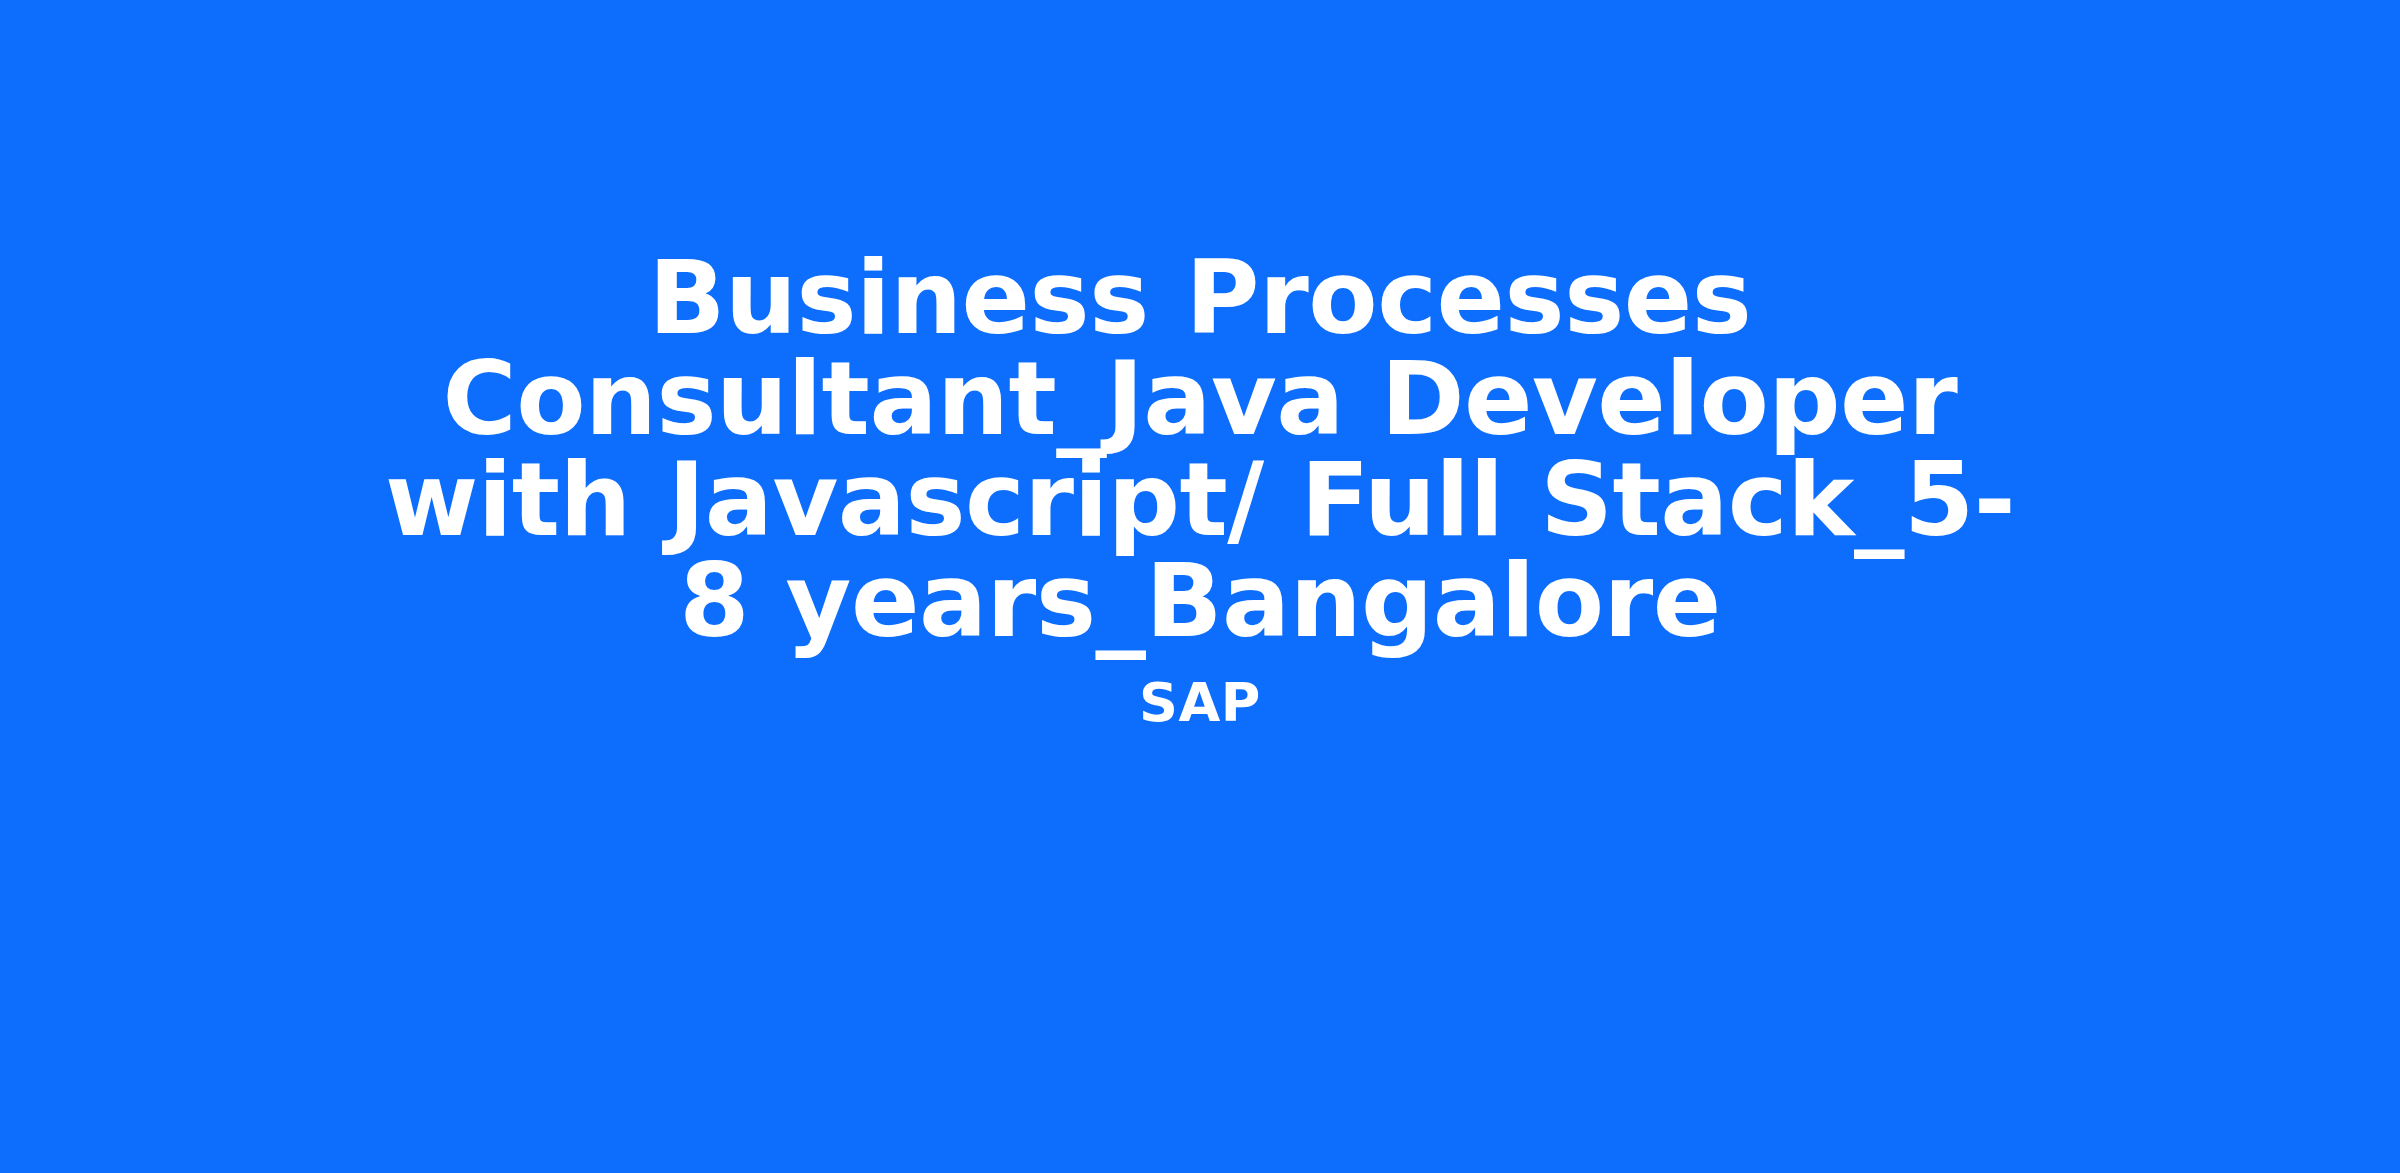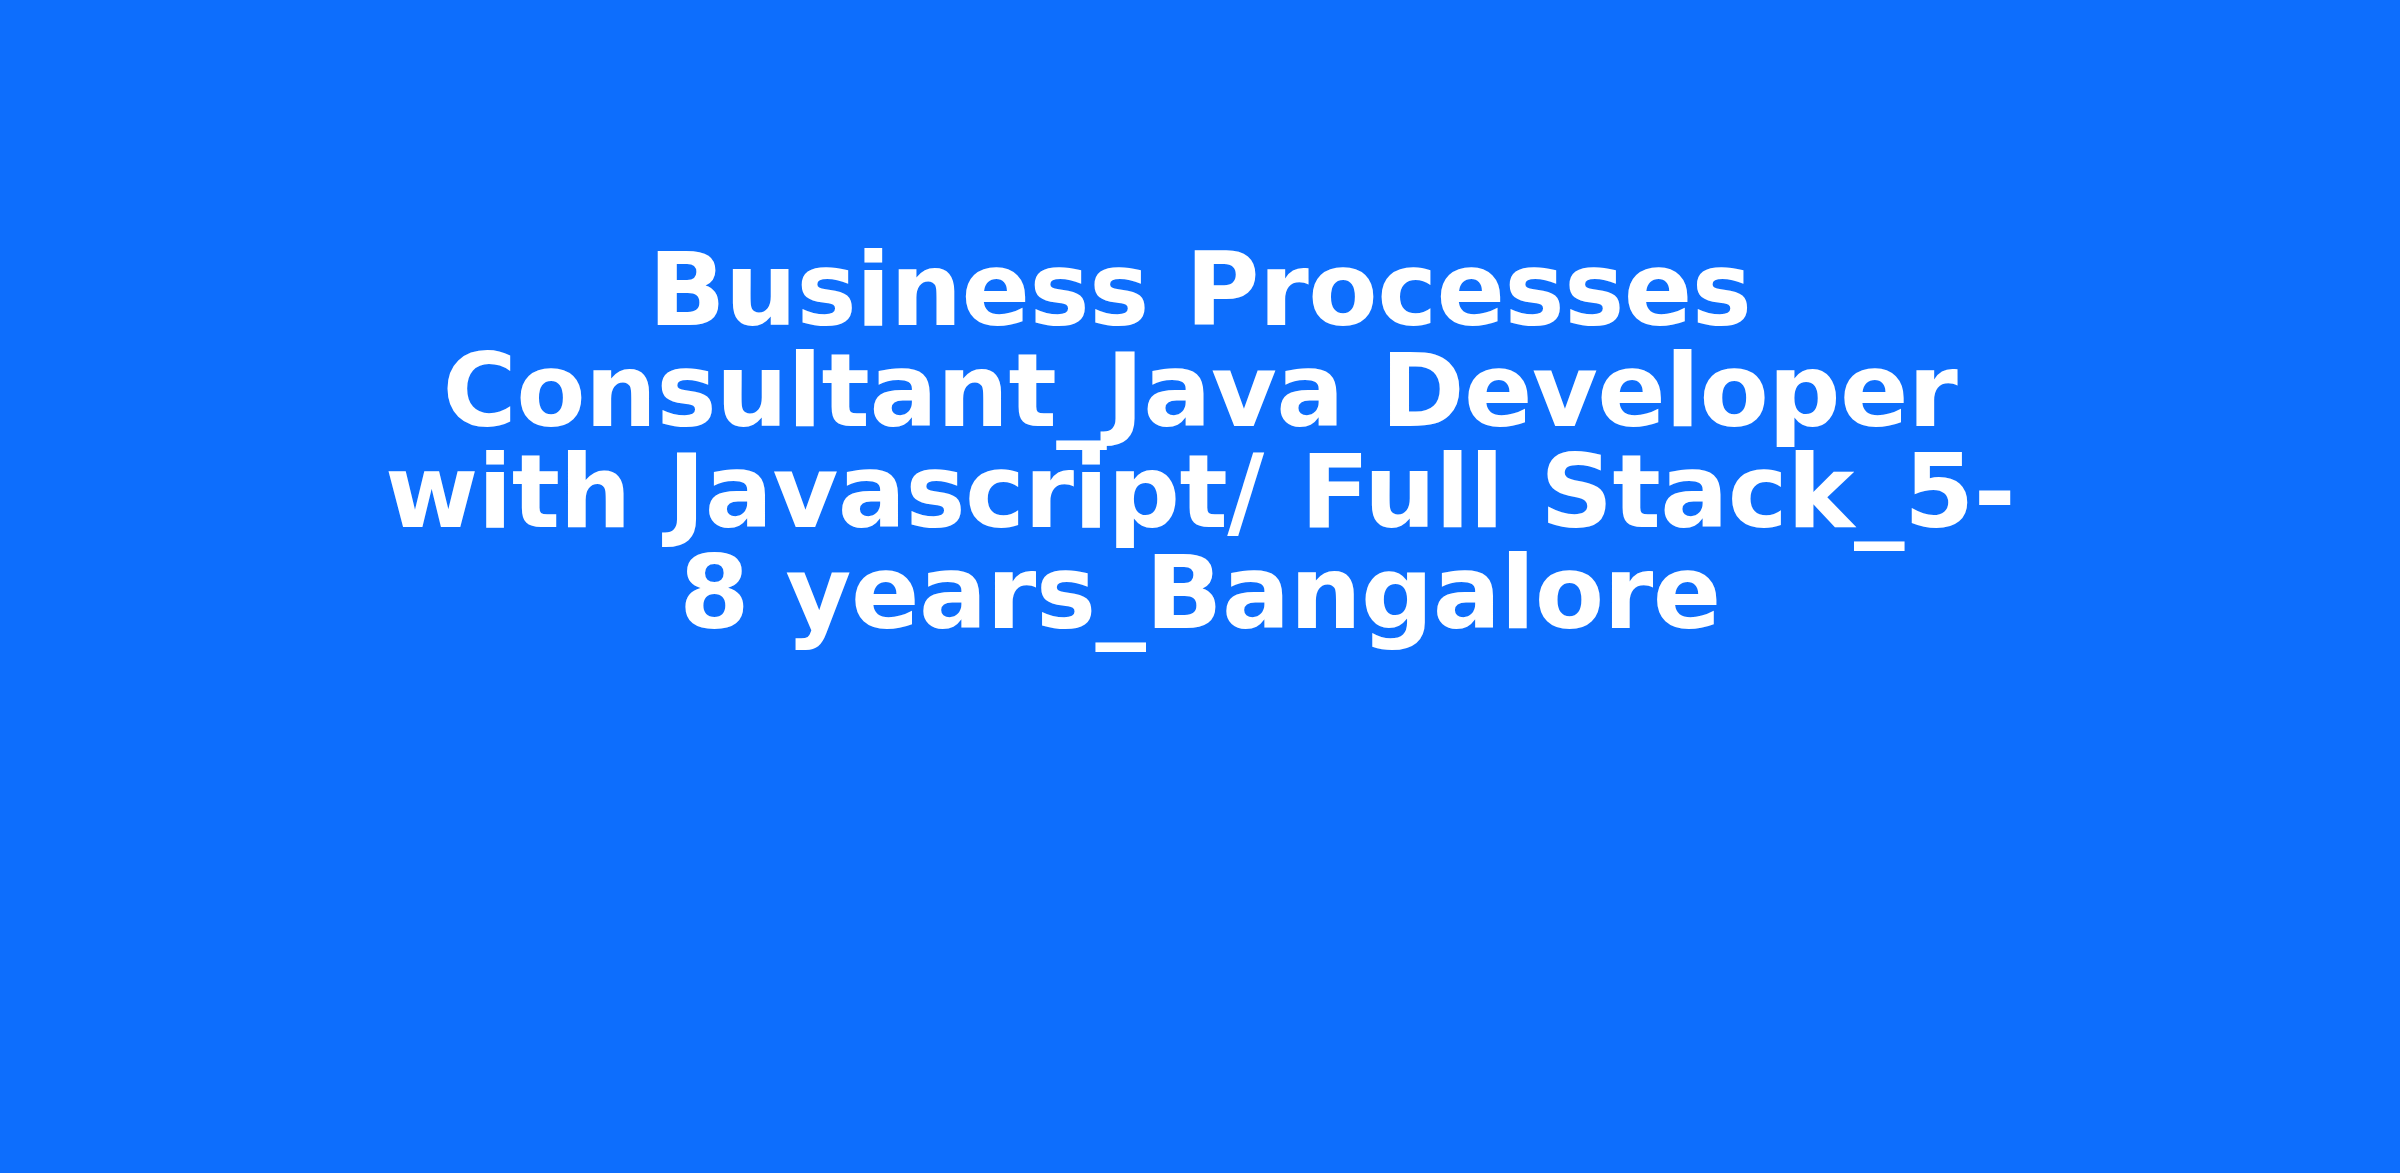--- a/index.html
+++ b/index.html
@@ -32,21 +32,21 @@
   .content-block {
     position: absolute;
     left: 50%;
     top: 236px;
     transform: translateX(-50%);
     width: 1700px;
     text-align: center;
   }
 
   .job-title {
-    margin: 4px;
+    margin: 12px;
     padding: 0;
     color: #ffffff;
     font-family: "DejaVu Sans", "Liberation Sans", sans-serif;
     font-weight: 700;
     font-size: 101px;
     line-height: 1.0;
     letter-spacing: -0.5px;
     word-spacing: 2px;
     text-align: center;
     -webkit-font-smoothing: antialiased;
@@ -68,16 +68,17 @@
 </style>
 </head>
 <body>
 
 <div id="job-card" style="background: rgb(13, 110, 253);">
 
   <div class="content-block">
 
     <h1 class="job-title" style="color: rgb(255, 255, 255);">Business Processes Consultant_Java Developer with Javascript/ Full Stack_5-8 years_Bangalore</h1>
 
+    <div class="company-name" style="color: rgb(255, 255, 255);">SAP</div>
 
   </div>
 
 </div>
 
 </body></html>

